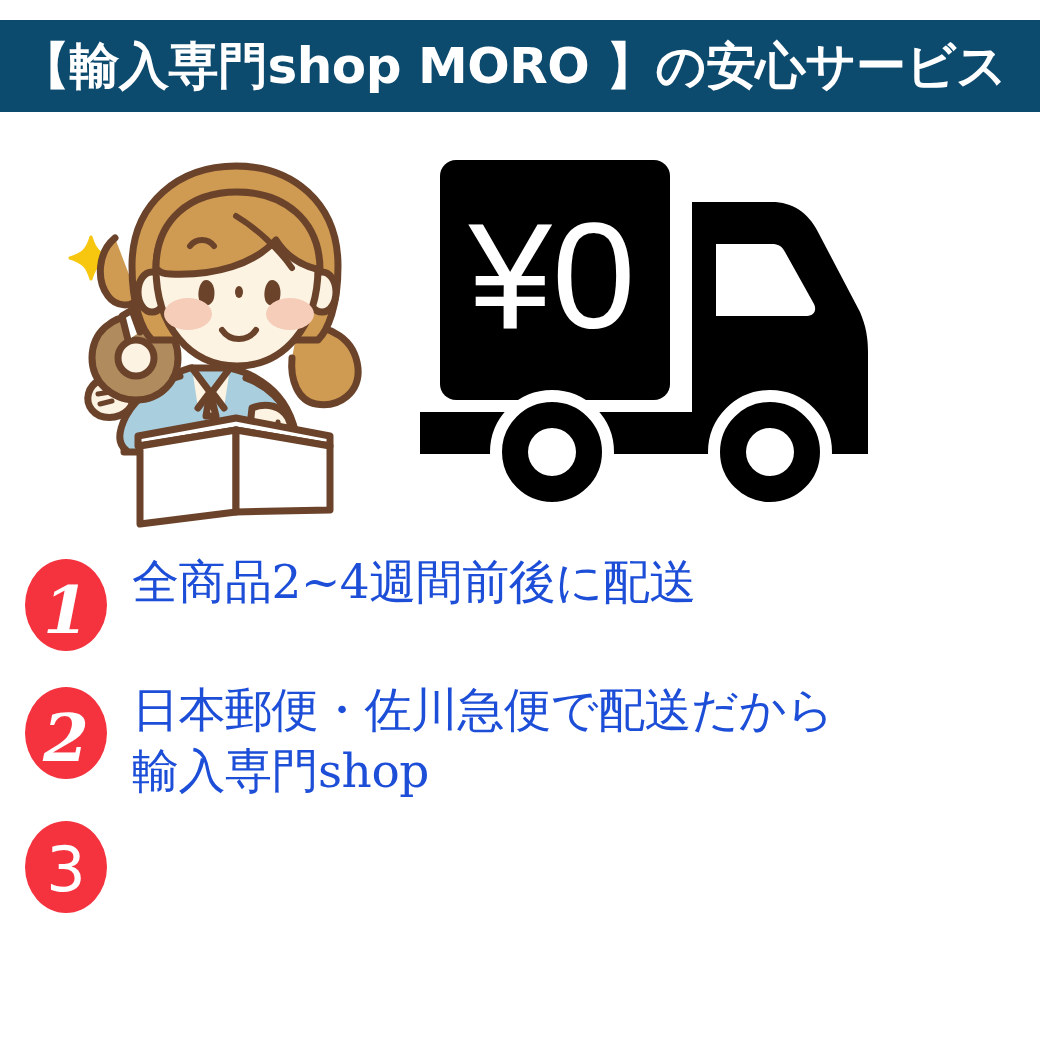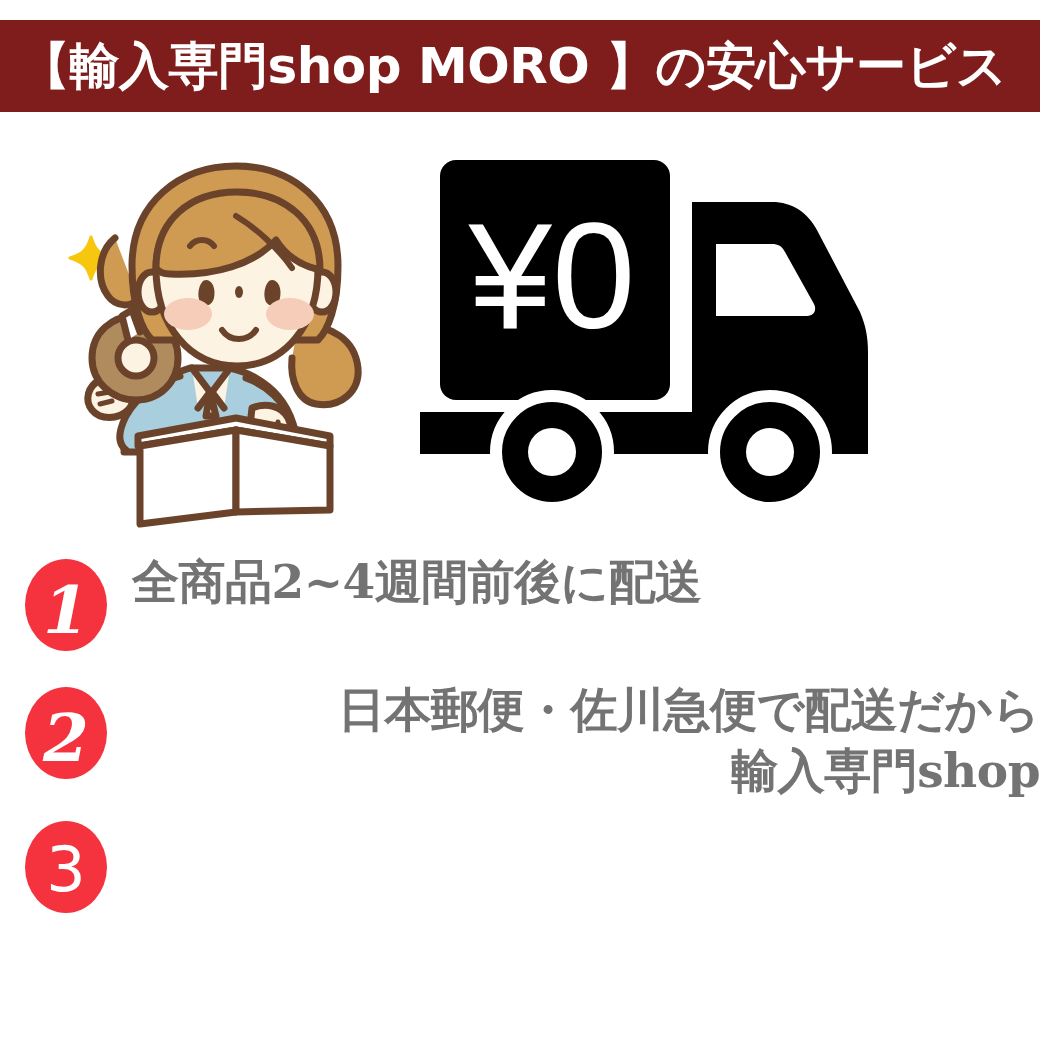--- a/index.html
+++ b/index.html
@@ -9,21 +9,21 @@
     font-family:"Liberation Sans", sans-serif;
     position:relative;
     overflow:hidden;
   }
 
   
   #header-banner{
     position:absolute;
     left:0; top:20px;
     width:1040px; height:92px;
-    background:#7f1d1d;
+    background:#0c4a6e;
     display:flex;
     align-items:center;
   }
   #header-title{
     color:#ffffff;
     font-family:"DejaVu Sans","Liberation Sans",sans-serif;
     font-weight:bold;
     font-size:50px;
     letter-spacing:-0.5px;
     white-space:nowrap;
@@ -68,33 +68,33 @@
   }
   .badge{
     width:82px; height:92px;
     position:relative;
   }
   .badge svg{ display:block; width:100%; height:100%; }
 
   .feature-text{
     flex:1;
     font-family:"DejaVu Serif","Liberation Serif",serif;
-    font-weight:bold;
-    color:#737373;
+    font-weight:normal;
+    color:#1d4ed8;
     font-size:47px;
     line-height:1.33;
     letter-spacing:-0.5px;
     padding-top:6px;
   }
   .feature-text .line{ display:block; white-space:nowrap; }
   .feature-text .line.indent{ padding-left:26px; }
 
   #row-1 .feature-text{ font-size:47px; }
   #row-2 { margin-top:22px; }
-  #row-2 .feature-text{ font-size:47px; line-height:1.30;text-align:right; }
+  #row-2 .feature-text{ font-size:47px; line-height:1.30; }
   #row-3 { margin-top:14px; }
   #row-3 .feature-text{ font-size:48px; padding-left:6px; }
   #row-3 .badge-wrap{ padding-top:6px; }
 </style>
 </head>
 <body>
 
 <div id="header-banner">
   <div id="header-title">【輸入専門shop MORO 】の安心サービス</div>
 </div>

